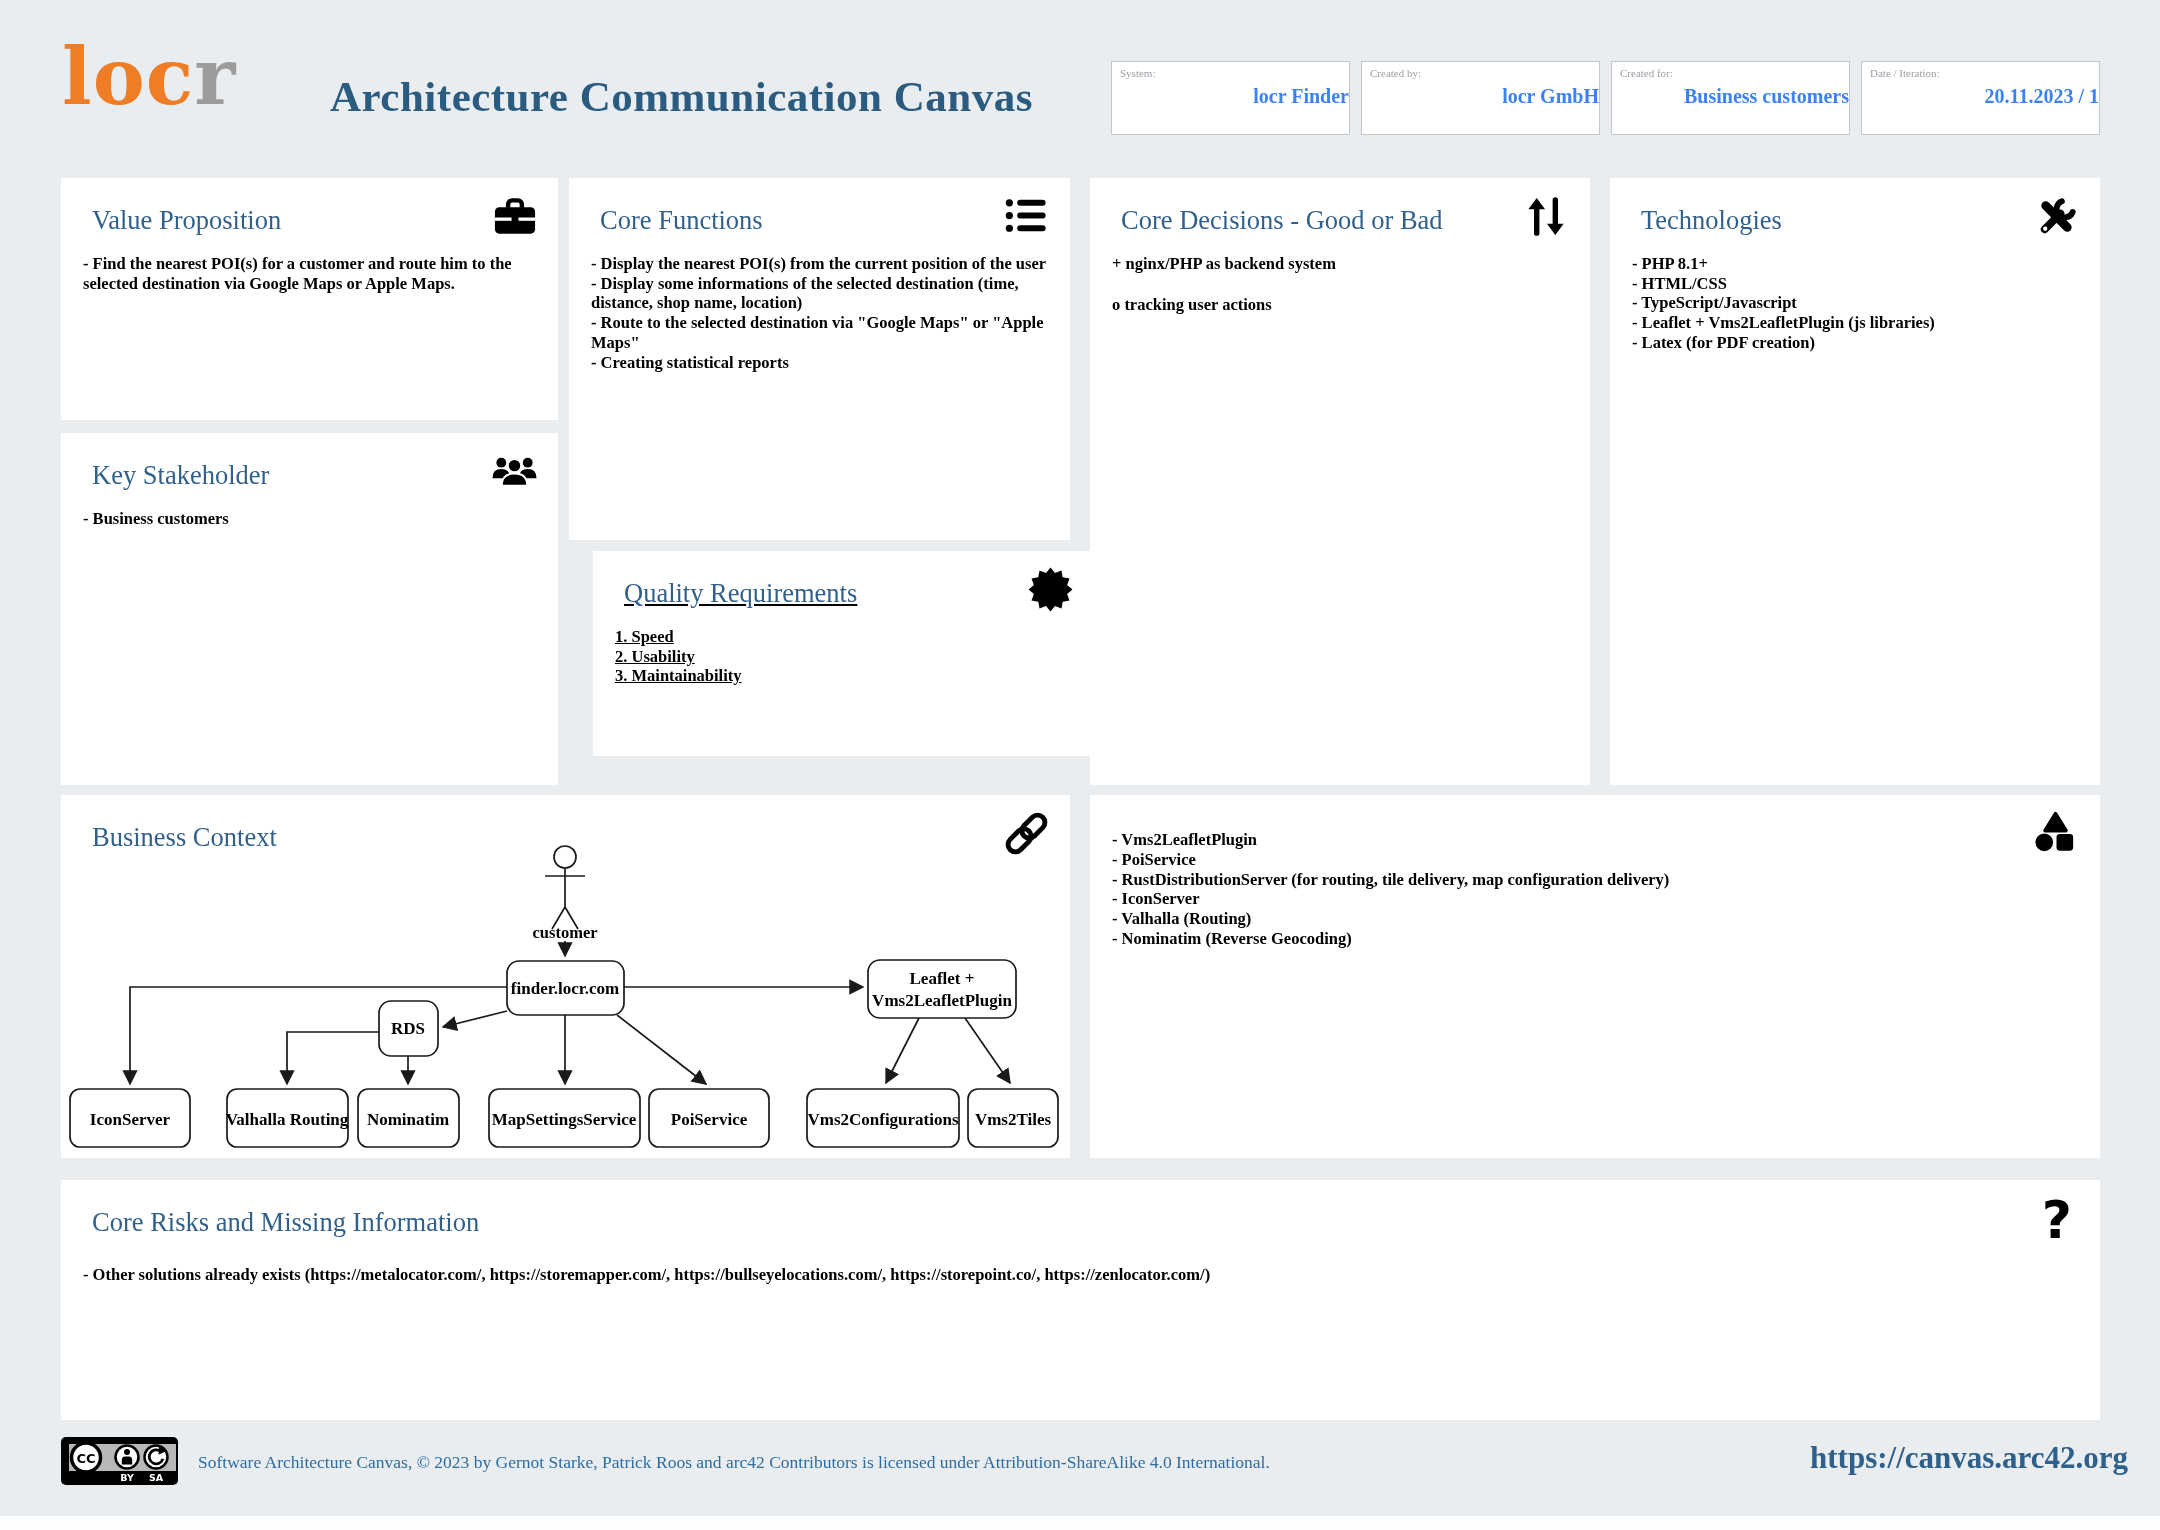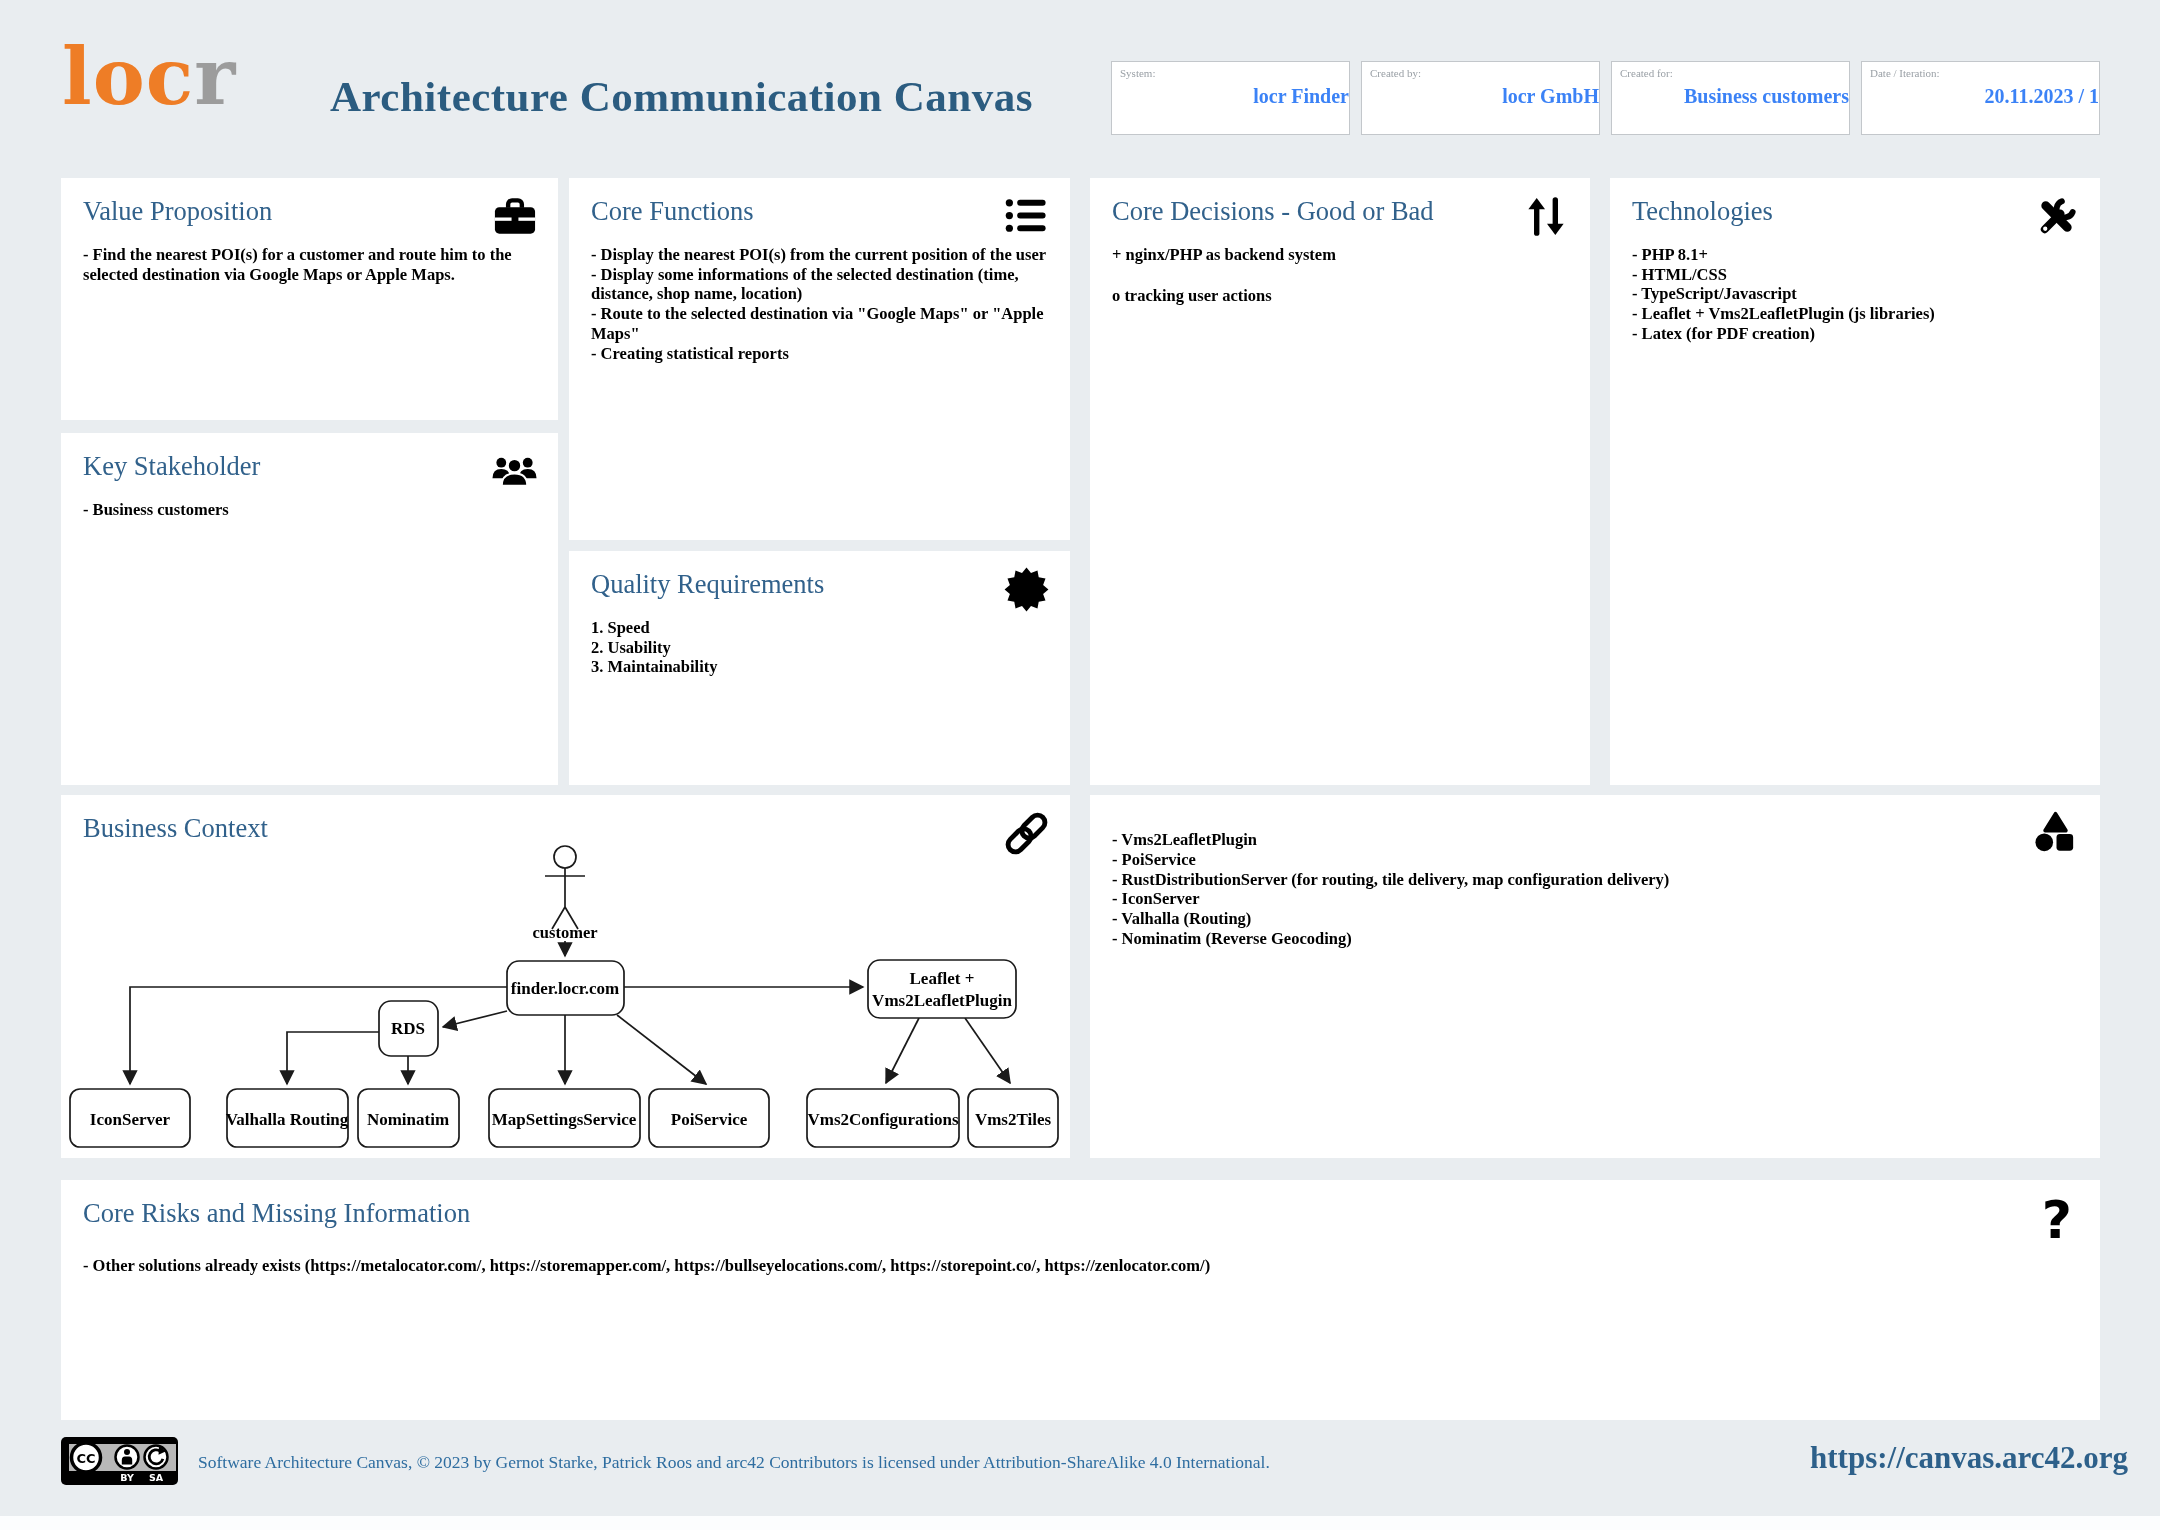--- a/index.html
+++ b/index.html
@@ -9,30 +9,30 @@
   .logo{left:62px;top:38px;font-size:78px;font-weight:bold;font-family:"DejaVu Serif",serif;letter-spacing:1px;line-height:1;}
   .logo .o1{color:#ee7d26;}
   .logo .g1{color:#9c9c9c;}
   .main-title{left:330px;top:72px;font-size:43px;font-weight:bold;color:#2b5c80;letter-spacing:0.5px;}
   .header-fields{left:1111px;top:61px;display:flex;gap:11px;}
   .hfield{width:239px;height:74px;background:#fff;border:1px solid #c3c7cb;box-sizing:border-box;}
   .hfield .lbl{color:#9aa0a6;font-size:11px;padding:5px 0 0 8px;}
   .hfield .val{text-align:right;font-weight:bold;font-size:20px;margin-top:6px;color:#3b82f6;}
   
   .panel{position:absolute;background:#fff;padding:18px 22px;box-sizing:border-box;}
-  .panel h2{font-size:26.5px;font-weight:400;color:#31618b;margin:0;line-height:1.2;}
+  .panel h2{font-size:26.5px;font-weight:400;color:#31618b;margin:9px;line-height:1.2;}
   .pbody{margin-top:17px;font-weight:bold;font-size:16.5px;line-height:1.2;color:#000;}
   .pbody div{margin:0;}
   .p-cd .pbody div + div{margin-top:21px;}
   .p-cr .pbody{margin-top:26px;}
   .panel-icon{position:absolute;top:15px;right:20px;width:47px;height:47px;}
   .p-vp{left:61px;top:178px;width:497px;height:242px;}
   .p-cf{left:569px;top:178px;width:501px;height:362px;}
   .p-ks{left:61px;top:433px;width:497px;height:352px;}
-  .p-qr{left:569px;top:551px;width:501px;height:234px;}
+  .p-qr{left:593px;top:551px;width:501px;height:205px;text-decoration:underline;}
   .p-cd{left:1090px;top:178px;width:500px;height:607px;}
   .p-te{left:1610px;top:178px;width:490px;height:607px;}
   .p-bc{left:61px;top:795px;width:1009px;height:363px;}
   .p-cm{left:1090px;top:795px;width:1010px;height:363px;}
   .p-cr{left:61px;top:1180px;width:2039px;height:240px;}
   .q-icon{position:absolute;top:10px;right:28px;font-family:"DejaVu Sans",sans-serif;font-weight:bold;font-size:52px;color:#000;}
   
   .bc-svg{position:absolute;left:0;top:0;width:1009px;height:363px;}
   .bc-svg .edges path{stroke:#1a1a1a;stroke-width:1.7;fill:none;}
   .bc-svg rect.node{fill:#fff;stroke:#1a1a1a;stroke-width:1.7;}

